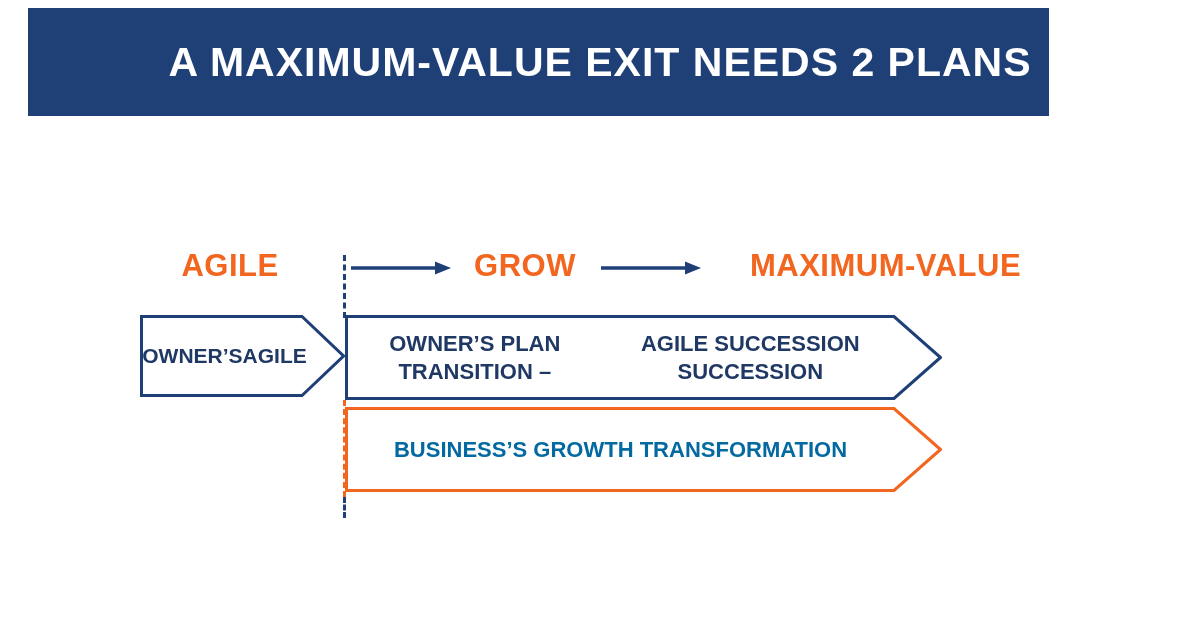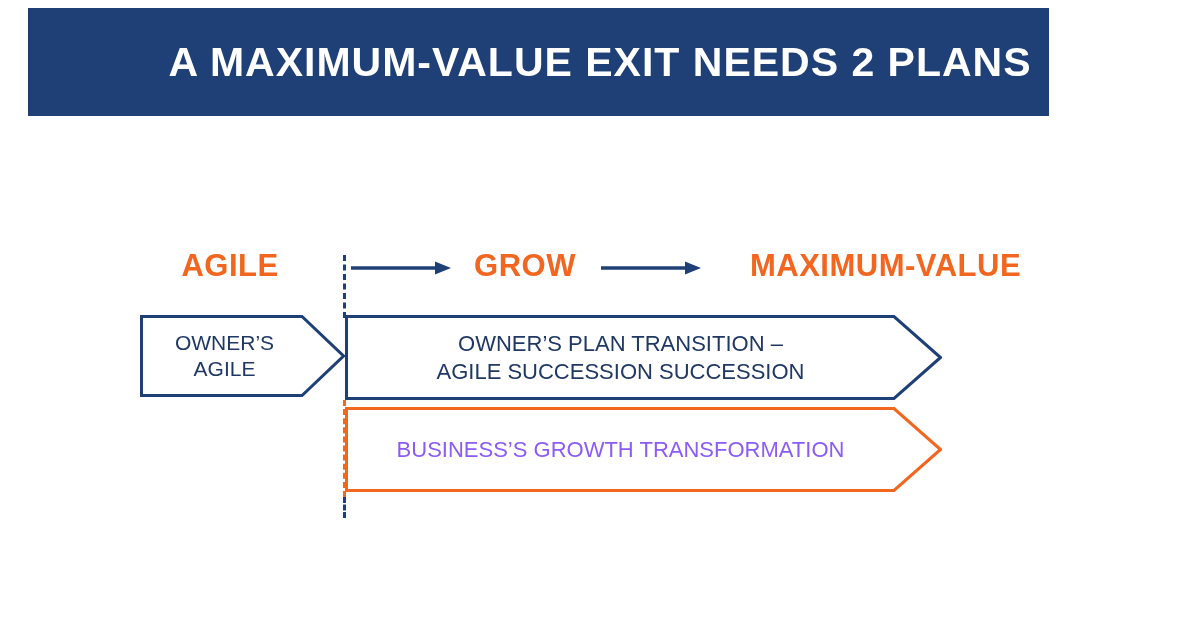--- a/index.html
+++ b/index.html
@@ -64,35 +64,34 @@
   
   .chev {
     position: absolute;
     z-index: 2;
   }
   .chev svg { position: absolute; left: 0; top: 0; }
   .chev-text {
     position: absolute;
     inset: 0;
     display: flex;
-    flex-direction: column;
     align-items: center;
     justify-content: center;
     text-align: center;
-    font-weight: normal;
+    font-weight: bold;
     line-height: 1.25;
   }
   .chev-owner { left: 140px; top: 315px; width: 205px; height: 82px; color: #1F4077; }
   .chev-owner .chev-text { padding-right: 36px; font-size: 21px; color: #1F3864; }
 
   .chev-exec { left: 345px; top: 315px; width: 597px; height: 85px; color: #1F4077; }
   .chev-exec .chev-text { padding-right: 46px; font-size: 22px; color: #1F3864; }
 
   .chev-growth { left: 345px; top: 407px; width: 597px; height: 85px; color: #F2661F; }
-  .chev-growth .chev-text { padding-right: 46px; font-size: 22px; color: #8b5cf6; text-align: center; }
+  .chev-growth .chev-text { padding-right: 46px; font-size: 22px; color: #0369a1; text-align: center; }
 
   .chev polygon { fill: #ffffff; stroke: currentColor; stroke-width: 3; }
   .h-arrow line { stroke: currentColor; stroke-width: 3.5; }
   .h-arrow polygon { fill: currentColor; stroke: none; }
 </style>
 </head>
 <body>
 
 <div class="canvas">
 

